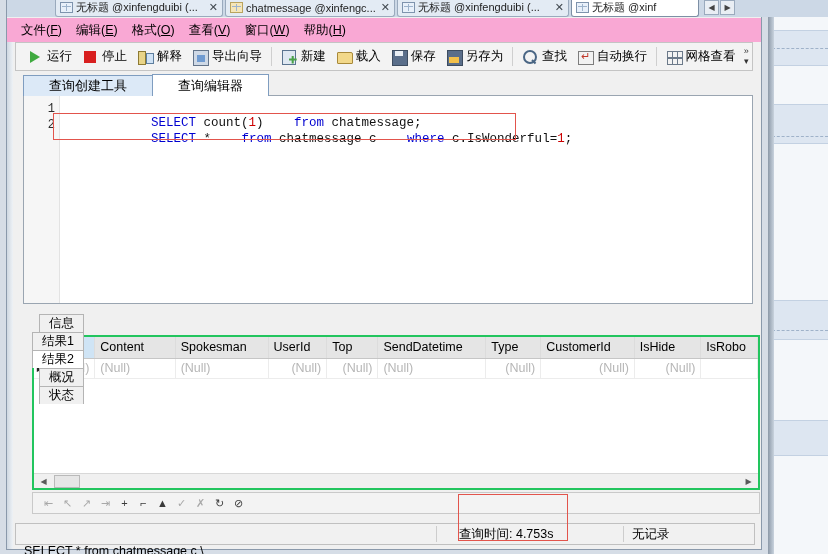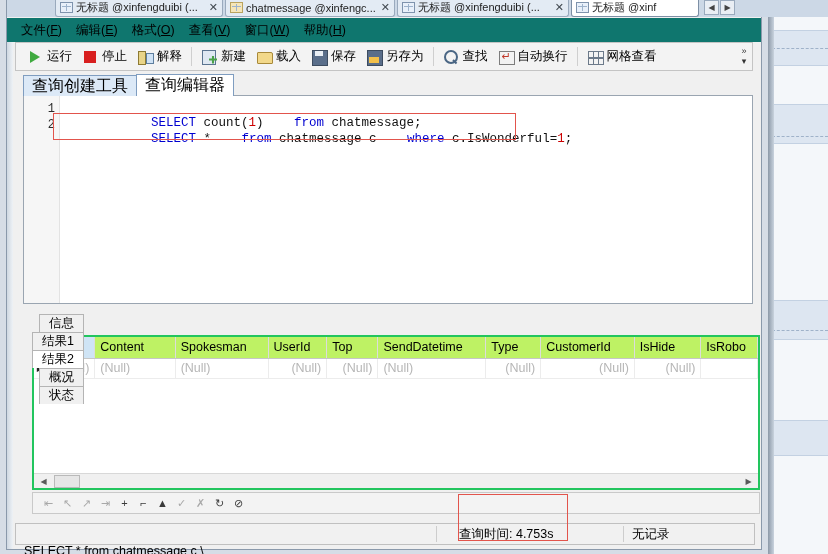--- a/index.html
+++ b/index.html
@@ -99,21 +99,21 @@
   .tab-nav {
     position: absolute; top: 1px; height: 15px; width: 15px;
     background: #e9eef4; border: 1px solid #9aaabd;
     font-size: 8px; color: #444;
     display: flex; align-items: center; justify-content: center;
   }
 
   
   .menubar {
     position: absolute; left: 0; top: 18px; width: 754px; height: 24px;
-    background: #0f766e;
+    background: #f9a8d4;
     display: flex; align-items: center;
     padding-left: 14px;
   }
   .menu-item {
     font-size: 12.5px; color: #000;
     padding: 2px 9px 2px 0;
     margin-right: 5px;
     white-space: nowrap;
   }
   .menu-item u { text-decoration: underline; }
@@ -229,23 +229,23 @@
     font-size: 9px; color: #333; line-height: 1.1;
   }
 
   
   .modetabs {
     position: absolute; left: 16px; top: 74px; height: 22px;
     display: flex; align-items: flex-end;
     z-index: 6;
   }
   .mode-tab {
-    height: 21px; padding: 0 8px;
-    display: flex; align-items: center;
-    font-size: 16px;
+    height: 21px; padding: 0 25px;
+    display: flex; align-items: center;
+    font-size: 13px;
     border: 1px solid #7f9dc0;
     border-bottom: none;
     background: #dce9f7;
     color: #000;
     margin-right: -1px;
   }
   .mode-tab.active {
     background: #ffffff;
     height: 22px;
     border-color: #7f9dc0;
@@ -323,21 +323,21 @@
     position: absolute; left: 0; top: 0; right: 0; bottom: 0;
     overflow: hidden;
   }
   .grid-table {
     border-collapse: collapse;
     table-layout: fixed;
     font-size: 12.5px;
   }
   .grid-table th {
     height: 21px;
-    background: #bef264;
+    background: #e5e5e5;
     border-right: 1px solid #dcdcdc;
     border-bottom: 1px solid #c6c6c6;
     font-weight: normal;
     text-align: left;
     padding: 0 5px;
     color: #000;
     white-space: nowrap;
     overflow: hidden;
   }
   .grid-table th.selcol { background: #cfe4f5; }
@@ -478,20 +478,24 @@
         <span class="tb-ico ico-run"></span>
         <span>运行</span>
       </div>
       <div class="tb-btn">
         <span class="tb-ico ico-stop"></span>
         <span>停止</span>
       </div>
       <div class="tb-btn">
         <span class="tb-ico ico-explain"></span>
         <span>解释</span>
+      </div>
+      <div class="tb-btn">
+        <span class="tb-ico ico-export"></span>
+        <span>导出向导</span>
       </div>
       <div class="tb-sep"></div>
       <div class="tb-btn">
         <span class="tb-ico ico-new"></span>
         <span>新建</span>
       </div>
       <div class="tb-btn">
         <span class="tb-ico ico-load"></span>
         <span>载入</span>
       </div>

